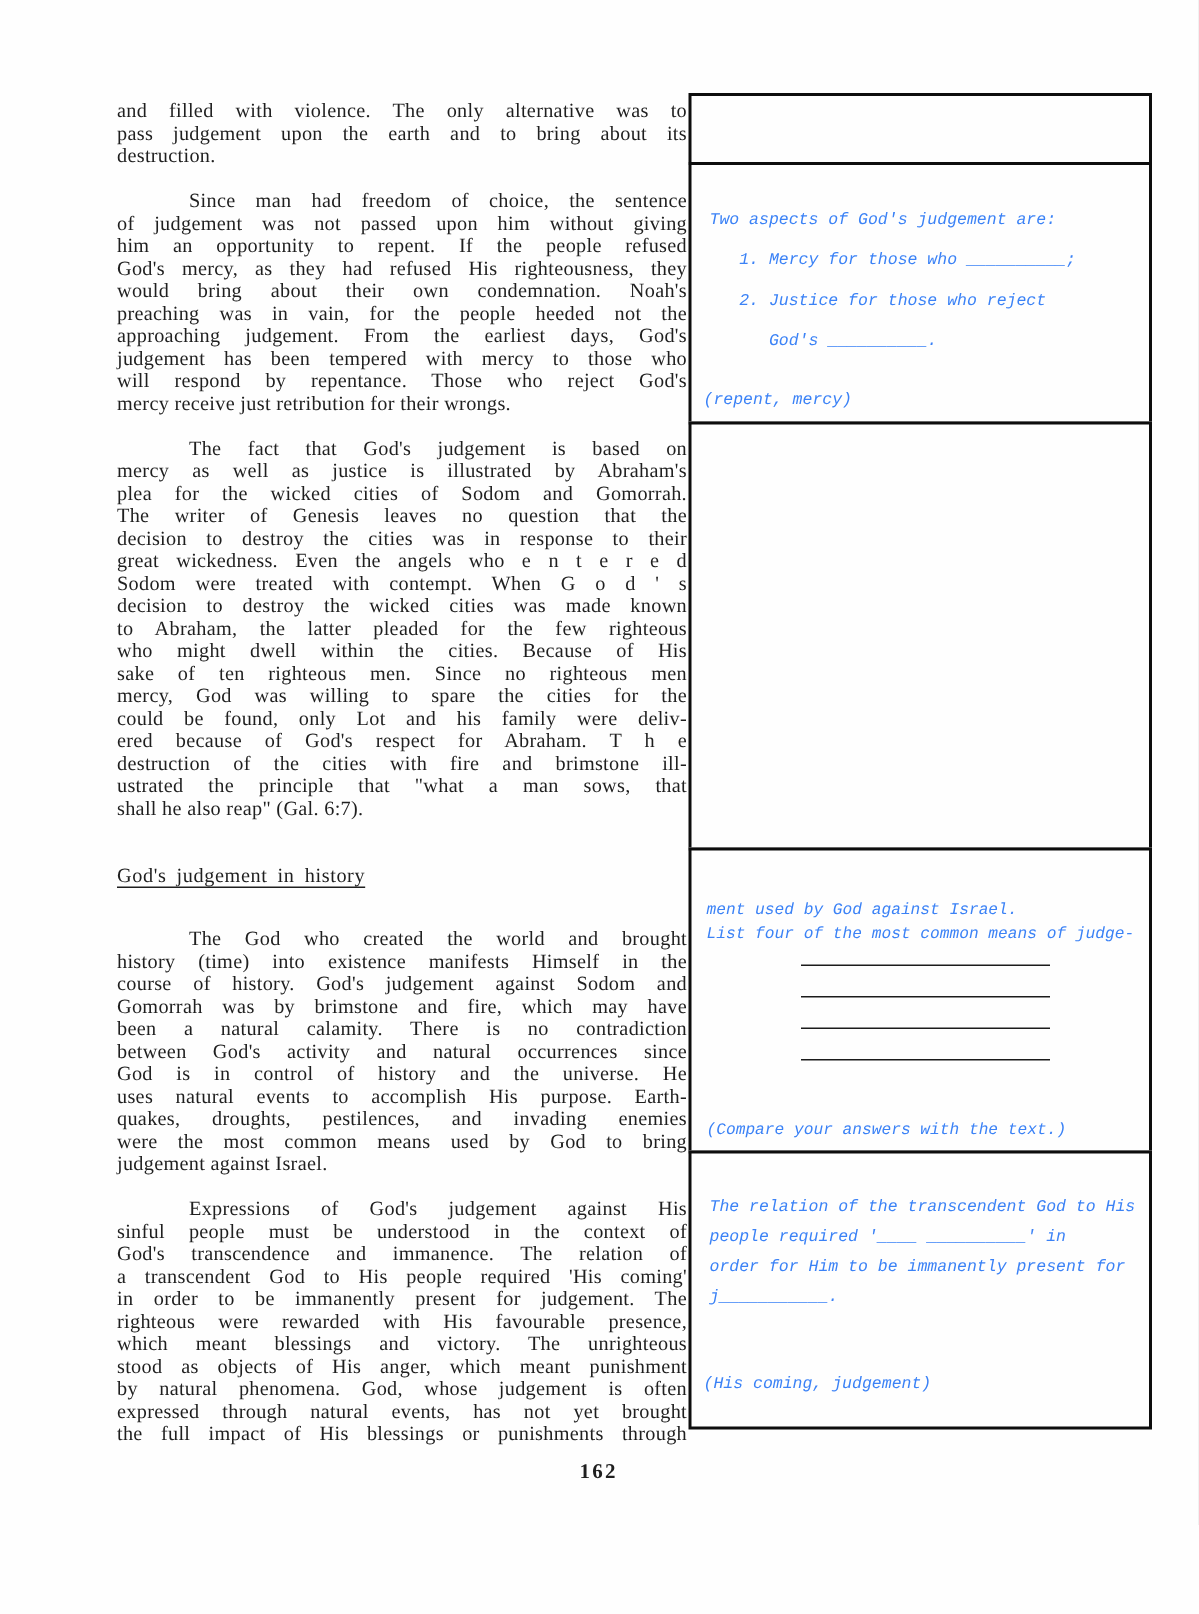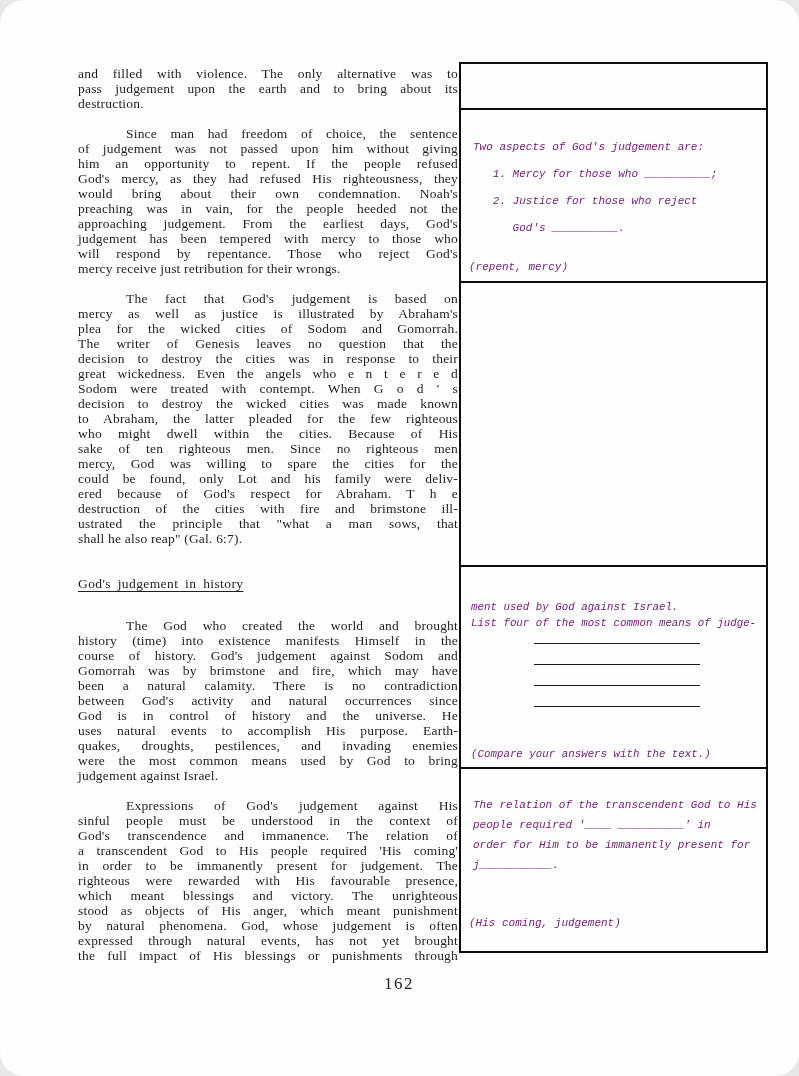--- a/index.html
+++ b/index.html
@@ -3,21 +3,20 @@
 <meta charset="utf-8">
 <style>
   html,body{margin:0;padding:0;background:#e8e8e8;}
   .page{
     position:relative;
     width:799px;height:1076px;
     background:#fefefe;
     overflow:hidden;
     font-family:"Liberation Serif","DejaVu Serif",serif;
     color:#1f1f1f;
-    border-radius:24px;
   }
   
   .body-col{
     position:absolute;left:78px;top:66px;width:380px;
     font-size:13.5px;line-height:15px;
     letter-spacing:.2px;
   }
   .paragraph{margin:0 0 15px 0;}
   .tline{
     text-align:justify;
@@ -37,21 +36,21 @@
   
   .sidebar{position:absolute;left:459px;top:62px;width:309px;}
   .box{
     box-sizing:border-box;
     width:309px;
     border:2.5px solid #0d0d0d;
     position:relative;
     background:#fefefe;
     font-family:"Liberation Mono","DejaVu Sans Mono",monospace;
     font-style:italic;
-    color:#701a75;
+    color:#3b82f6;
   }
   .box + .box{margin-top:-2.5px;}
   .box1{height:48px;}
   .box2{height:175.5px;padding:24px 4px 0 12px;}
   .box3{height:286.5px;}
   .box4{height:204.5px;padding:32px 2px 0 10px;}
   .box5{height:186.5px;padding:26px 4px 0 12px;}
   .bline{white-space:pre;font-size:11px;}
   .box2 .bline{line-height:27px;}
   .box4 .bline{line-height:16px;font-size:10.8px;}
@@ -65,21 +64,21 @@
   .box5 .box-answer{bottom:22px;}
   .blanks{margin-top:-8px;}
   .blank-line{
     height:20px;width:166px;margin-left:63px;
     border-bottom:1.5px solid #1b1b1b;
   }
   
   .page-number{
     position:absolute;top:974px;left:399px;
     transform:translateX(-50%);
-    font-size:17px;font-weight:normal;letter-spacing:1.5px;
+    font-size:14px;font-weight:bold;letter-spacing:1.5px;
   }
 </style>
 </head>
 <body>
 
 <div class="page">
 
   <div class="body-col">
     <div>
         <div class="paragraph">

